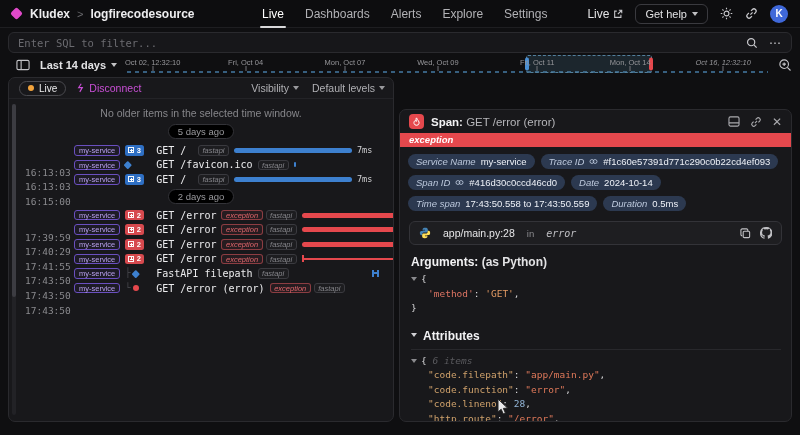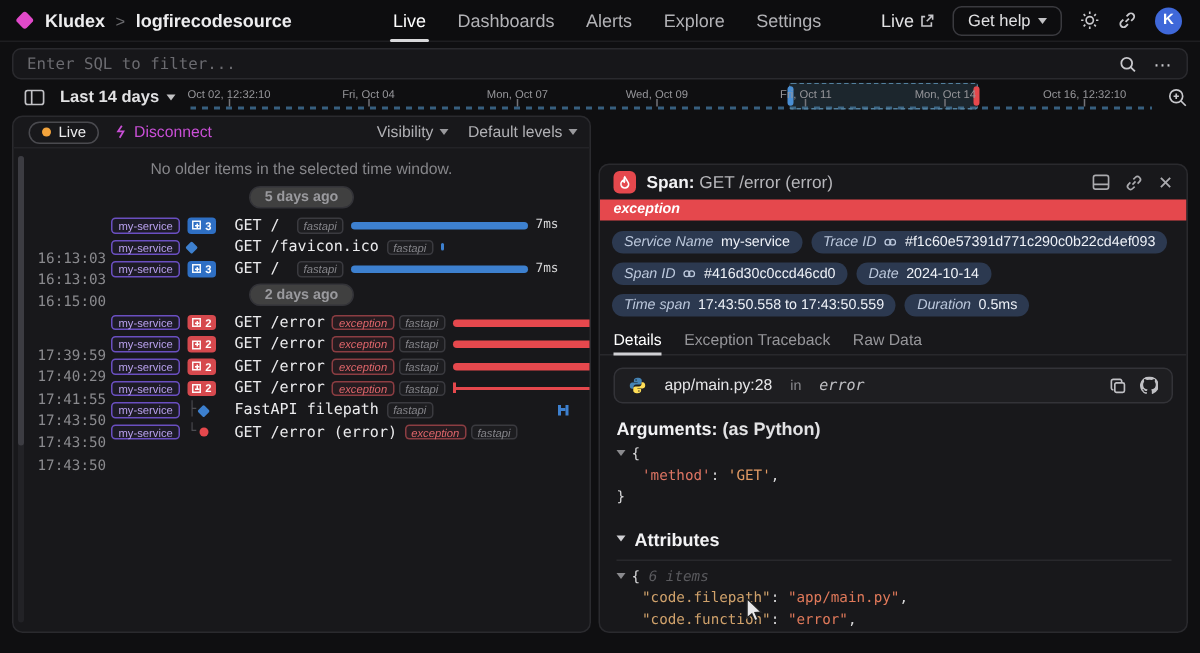--- a/index.html
+++ b/index.html
@@ -55,21 +55,21 @@
   .lp-header { height:21px; display:flex; align-items:center; gap:10px; padding:0 8px 0 10px; border-bottom:1px solid #232327; }
   .live-pill { display:flex; align-items:center; gap:5px; border:1px solid #4a4a4f; border-radius:9px; height:15px; padding:0 8px; font-size:10px; color:#ececee; }
   .live-dot { width:6px; height:6px; border-radius:50%; background:#f2a33c; }
   .disconnect { display:flex; align-items:center; gap:4px; font-size:10.5px; color:#c94fd6; }
   .lp-header-right { margin-left:auto; display:flex; align-items:center; gap:13px; font-size:10.5px; color:#b0b0b4; }
   .lp-dd { display:flex; align-items:center; gap:4px; }
 
   .lp-body { padding-top:5px; }
   .empty-msg { text-align:center; font-size:10.5px; color:#86868a; margin:3px 0 5px; }
   .pill-row { display:flex; justify-content:center; margin:2px 0 4px; }
-  .time-pill { font-size:9.5px; color:#9a9a9e; background:#404040; border:1px solid #333338; border-radius:9px; padding:1px 9px;font-weight:bold; }
+  .time-pill { font-size:9.5px; color:#9a9a9e; background:#000000; border:1px solid #333338; border-radius:9px; padding:1px 9px; }
 
   .trow { height:14.6px; display:flex; align-items:center; padding:0 6px 0 16px; gap:5px; }
   .t-time { width:44px; flex:none; font-family:"DejaVu Sans Mono", monospace; font-size:9.5px; color:#8a8a8e; }
   .t-service { flex:none; font-size:7.5px; color:#b9a1ee; border:1px solid #6a4fc0; border-radius:3px; padding:0 4px; height:10.5px; line-height:9.5px; background:rgba(120,90,220,.06); }
   .t-marker { width:26px; flex:none; display:flex; align-items:center; gap:2px; }
   .lvl { display:inline-flex; align-items:center; gap:2.5px; height:10.5px; border-radius:2.5px; padding:0 3px; font-size:7.5px; font-weight:700; color:#fff; }
   .lvl-blue { background:#2e6fc4; }
   .lvl-red { background:#d6494e; }
   .plus-sq { width:6px; height:6px; border:1px solid rgba(255,255,255,.95); position:relative; display:inline-block; }
   .plus-sq::before { content:""; position:absolute; left:0.5px; right:0.5px; top:1.7px; height:1px; background:#fff; }
@@ -209,21 +209,21 @@
       <span class="tl-tick" style="left: 18.5%;">Fri, Oct 04</span>
       <span class="tl-tickmark" style="left: 18.5%;"></span>
       <span class="tl-tick" style="left: 34%;">Mon, Oct 07</span>
       <span class="tl-tickmark" style="left: 34%;"></span>
       <span class="tl-tick" style="left: 48.5%;">Wed, Oct 09</span>
       <span class="tl-tickmark" style="left: 48.5%;"></span>
       <span class="tl-tick" style="left: 64%;">Fri, Oct 11</span>
       <span class="tl-tickmark" style="left: 64%;"></span>
       <span class="tl-tick" style="left: 78.5%;">Mon, Oct 14</span>
       <span class="tl-tickmark" style="left: 78.5%;"></span>
-      <span class="tl-tick" style="left: 93%;">Oct 16, 12:32:10</span>
+      <span class="tl-tick" style="left: 93%; font-style: italic;">Oct 16, 12:32:10</span>
       <span class="tl-tickmark" style="left: 93%;"></span>
     </div>
   <span class="tb-zoom">
     <svg width="14" height="14" viewBox="0 0 15 15" fill="none" stroke="#c8c8cc" stroke-width="1.2">
         <circle cx="6.6" cy="6.6" r="4.6"></circle>
         <path d="m10 10 3.4 3.4M4.7 6.6h3.8M6.6 4.7v3.8"></path>
       </svg>
   </span>
 </div>
 
@@ -470,25 +470,20 @@
         </span>
         <span class="chip">
           <span class="chip-label">Time span</span>
           <span class="chip-value">17:43:50.558 to 17:43:50.559</span>
         </span>
         <span class="chip">
           <span class="chip-label">Duration</span>
           <span class="chip-value">0.5ms</span>
         </span>
       </div>
-    <div class="rp-tabs" id="rp-tabs">
-        <span class="rp-tab active">Details</span>
-        <span class="rp-tab">Exception Traceback</span>
-        <span class="rp-tab">Raw Data</span>
-      </div>
     <div class="code-loc">
       <svg width="12" height="12" viewBox="0 0 14 14">
           <path fill="#4584b6" d="M6.9 1c-1.6 0-2.7.7-2.7 1.9v1.3h2.9v.5H2.9C1.6 4.7 1 5.8 1 7.1c0 1.3.6 2.4 1.9 2.4h1V8.1c0-1 .9-1.8 1.9-1.8h2.9c.9 0 1.6-.7 1.6-1.6V2.9C10.3 1.7 9 1 7.8 1Zm-1 1.2a.55.55 0 1 1 0 1.1.55.55 0 0 1 0-1.1Z"></path>
           <path fill="#ffde57" d="M7.1 13c1.6 0 2.7-.7 2.7-1.9V9.8H6.9v-.5h4.2c1.3 0 1.9-1.1 1.9-2.4 0-1.3-.6-2.4-1.9-2.4h-1v1.4c0 1-.9 1.8-1.9 1.8H5.3c-.9 0-1.6.7-1.6 1.6v1.8C3.7 12.3 5 13 6.2 13Zm1-1.2a.55.55 0 1 1 0-1.1.55.55 0 0 1 0 1.1Z"></path>
         </svg>
       <span class="cl-file">app/main.py:28</span>
       <span class="cl-in">in</span>
       <span class="cl-fn">error</span>
       <span class="cl-icons">
         <span class="icon-btn">

